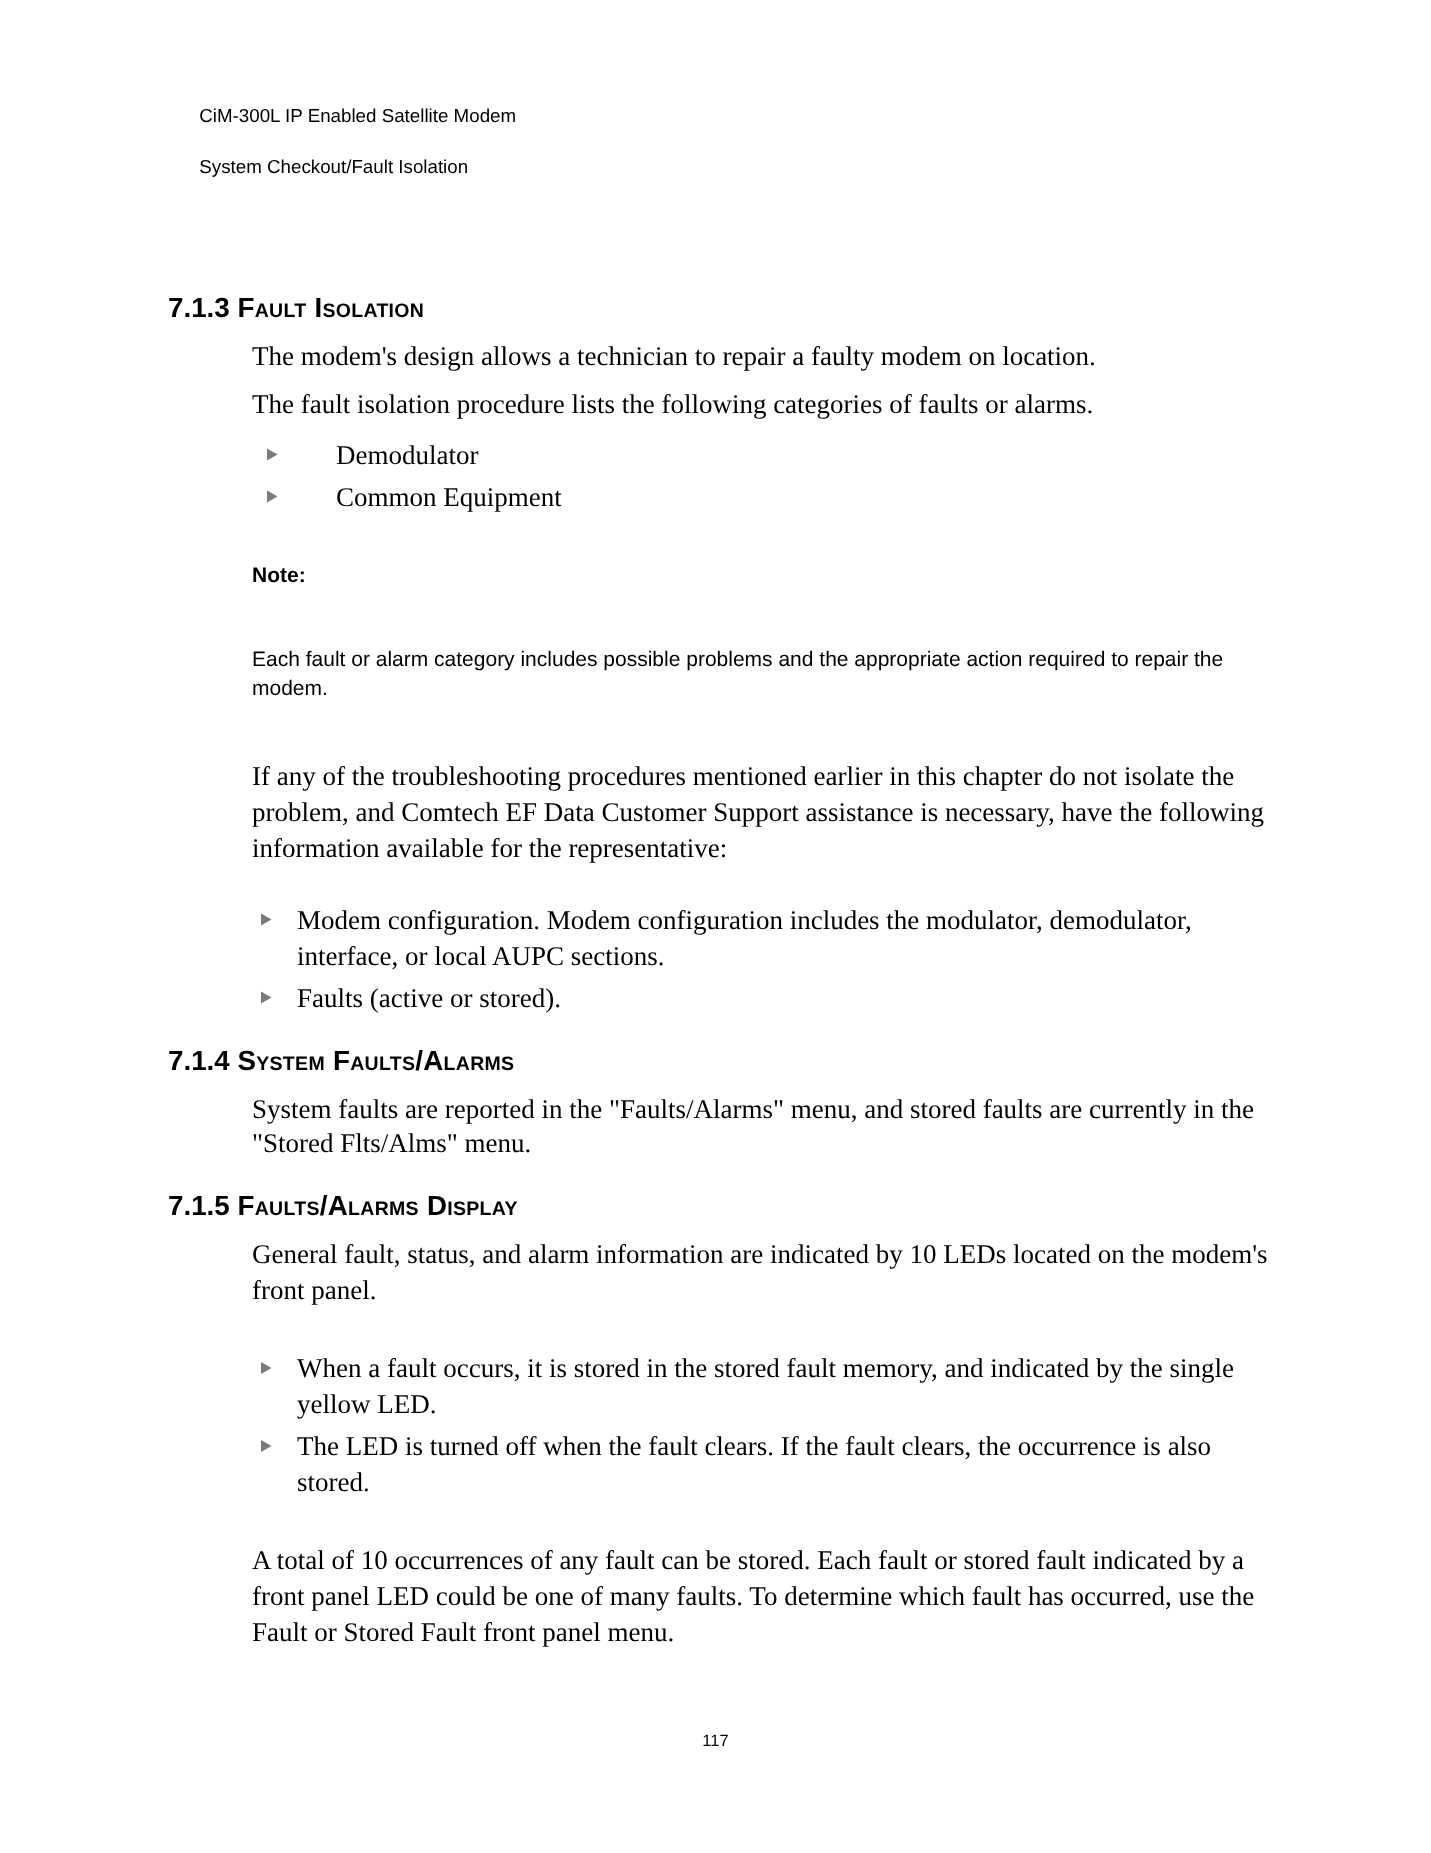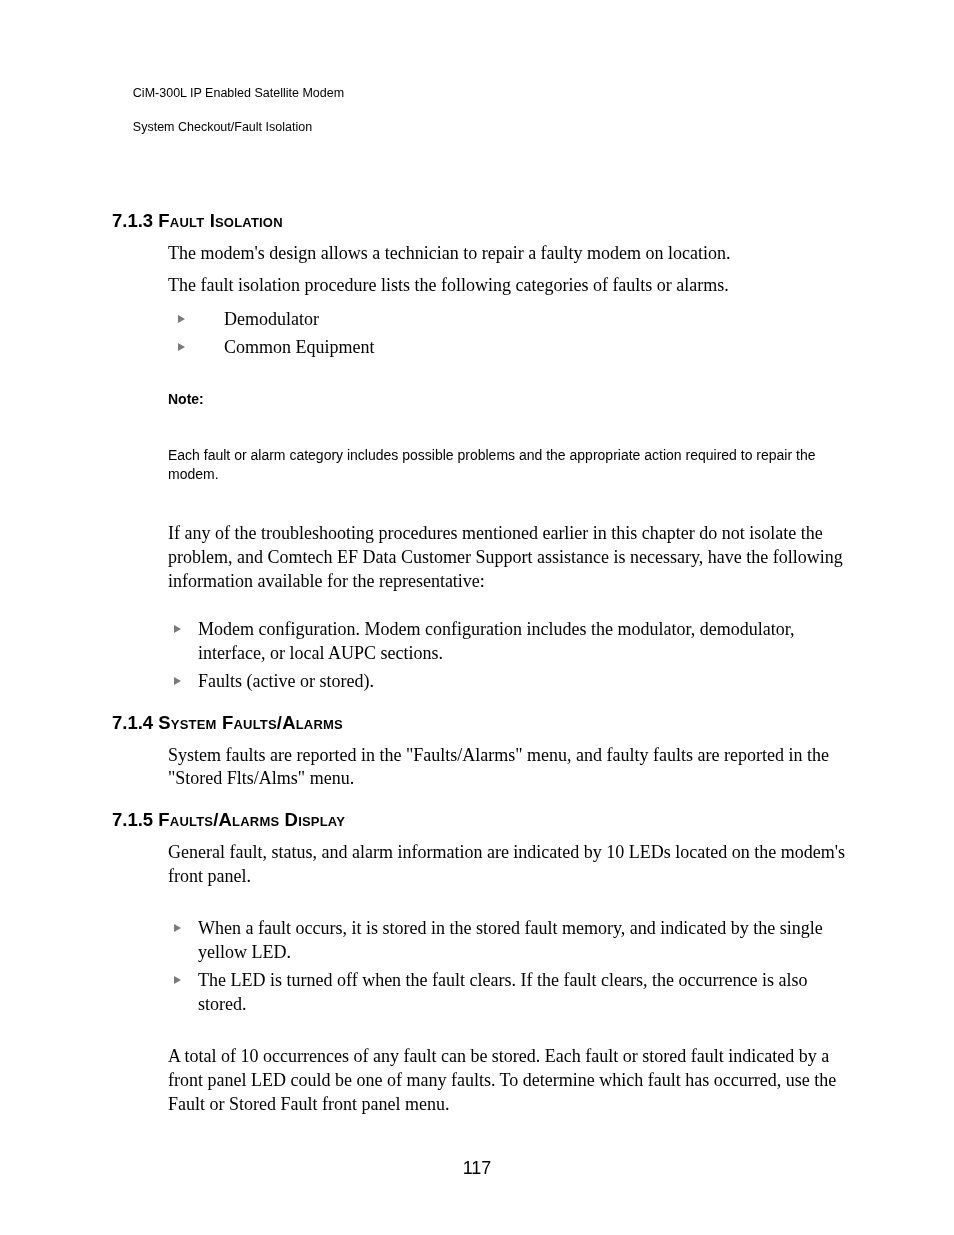--- a/index.html
+++ b/index.html
@@ -8,21 +8,21 @@
     padding: 0;
     font-family: "Times New Roman", Times, serif;
     color: #000;
     background: #fff;
     width: 954px;
     height: 1235px;
     position: relative;
     box-sizing: border-box;
   }
   .page {
-    padding: 68px 108px 0 112px;
+    padding: 52px 108px 0 112px;
     box-sizing: border-box;
   }
   .hdr {
     font-family: Arial, Helvetica, sans-serif;
     font-size: 12.5px;
     line-height: 1.35;
     display: flex;
     justify-content: space-between;
   }
   .hdr .left, .hdr .right { white-space: pre; }
@@ -72,25 +72,25 @@
     font-family: Arial, Helvetica, sans-serif;
     font-size: 14px;
     line-height: 1.35;
     margin: 30px 0 2px 0;
     flex-direction: column;
   }
   .note-label { font-weight: bold; width: 56px; flex: 0 0 56px; }
   .note-text { flex: 1; }
   .pagenum {
     position: absolute;
-    bottom: 56px;
+    bottom: 68px;
     left: 0; right: 0;
     text-align: center;
     font-family: Arial, Helvetica, sans-serif;
-    font-size: 18px;
+    font-size: 11px;
     margin-top: 40px;
   }
 </style>
 </head>
 <body>
 
 <div class="page">
 
   <div class="hdr">
     <div class="left">
@@ -124,21 +124,21 @@
       <li><span>Modem configuration. Modem configuration includes the modulator, demodulator, interface, or local AUPC sections.</span></li>
       <li><span>Faults (active or stored).</span></li>
     </ul>
   </div>
 
   <div class="sec-heading tight">
     <span class="num">7.1.4</span>
     <span class="smallcaps">System Faults/Alarms</span>
   </div>
   <div class="body-indent">
-    <p class="para">System faults are reported in the "Faults/Alarms" menu, and faulty faults are reported in the "Stored Flts/Alms" menu.</p>
+    <p class="para">System faults are reported in the "Faults/Alarms" menu, and stored faults are currently in the "Stored Flts/Alms" menu.</p>
   </div>
 
   <div class="sec-heading tight">
     <span class="num">7.1.5</span>
     <span class="smallcaps">Faults/Alarms Display</span>
   </div>
   <div class="body-indent">
     <p class="para">General fault, status, and alarm information are indicated by 10 LEDs located on the modem's front panel.</p>
 
     <ul class="bullets narrow" style="margin-top:28px;">

